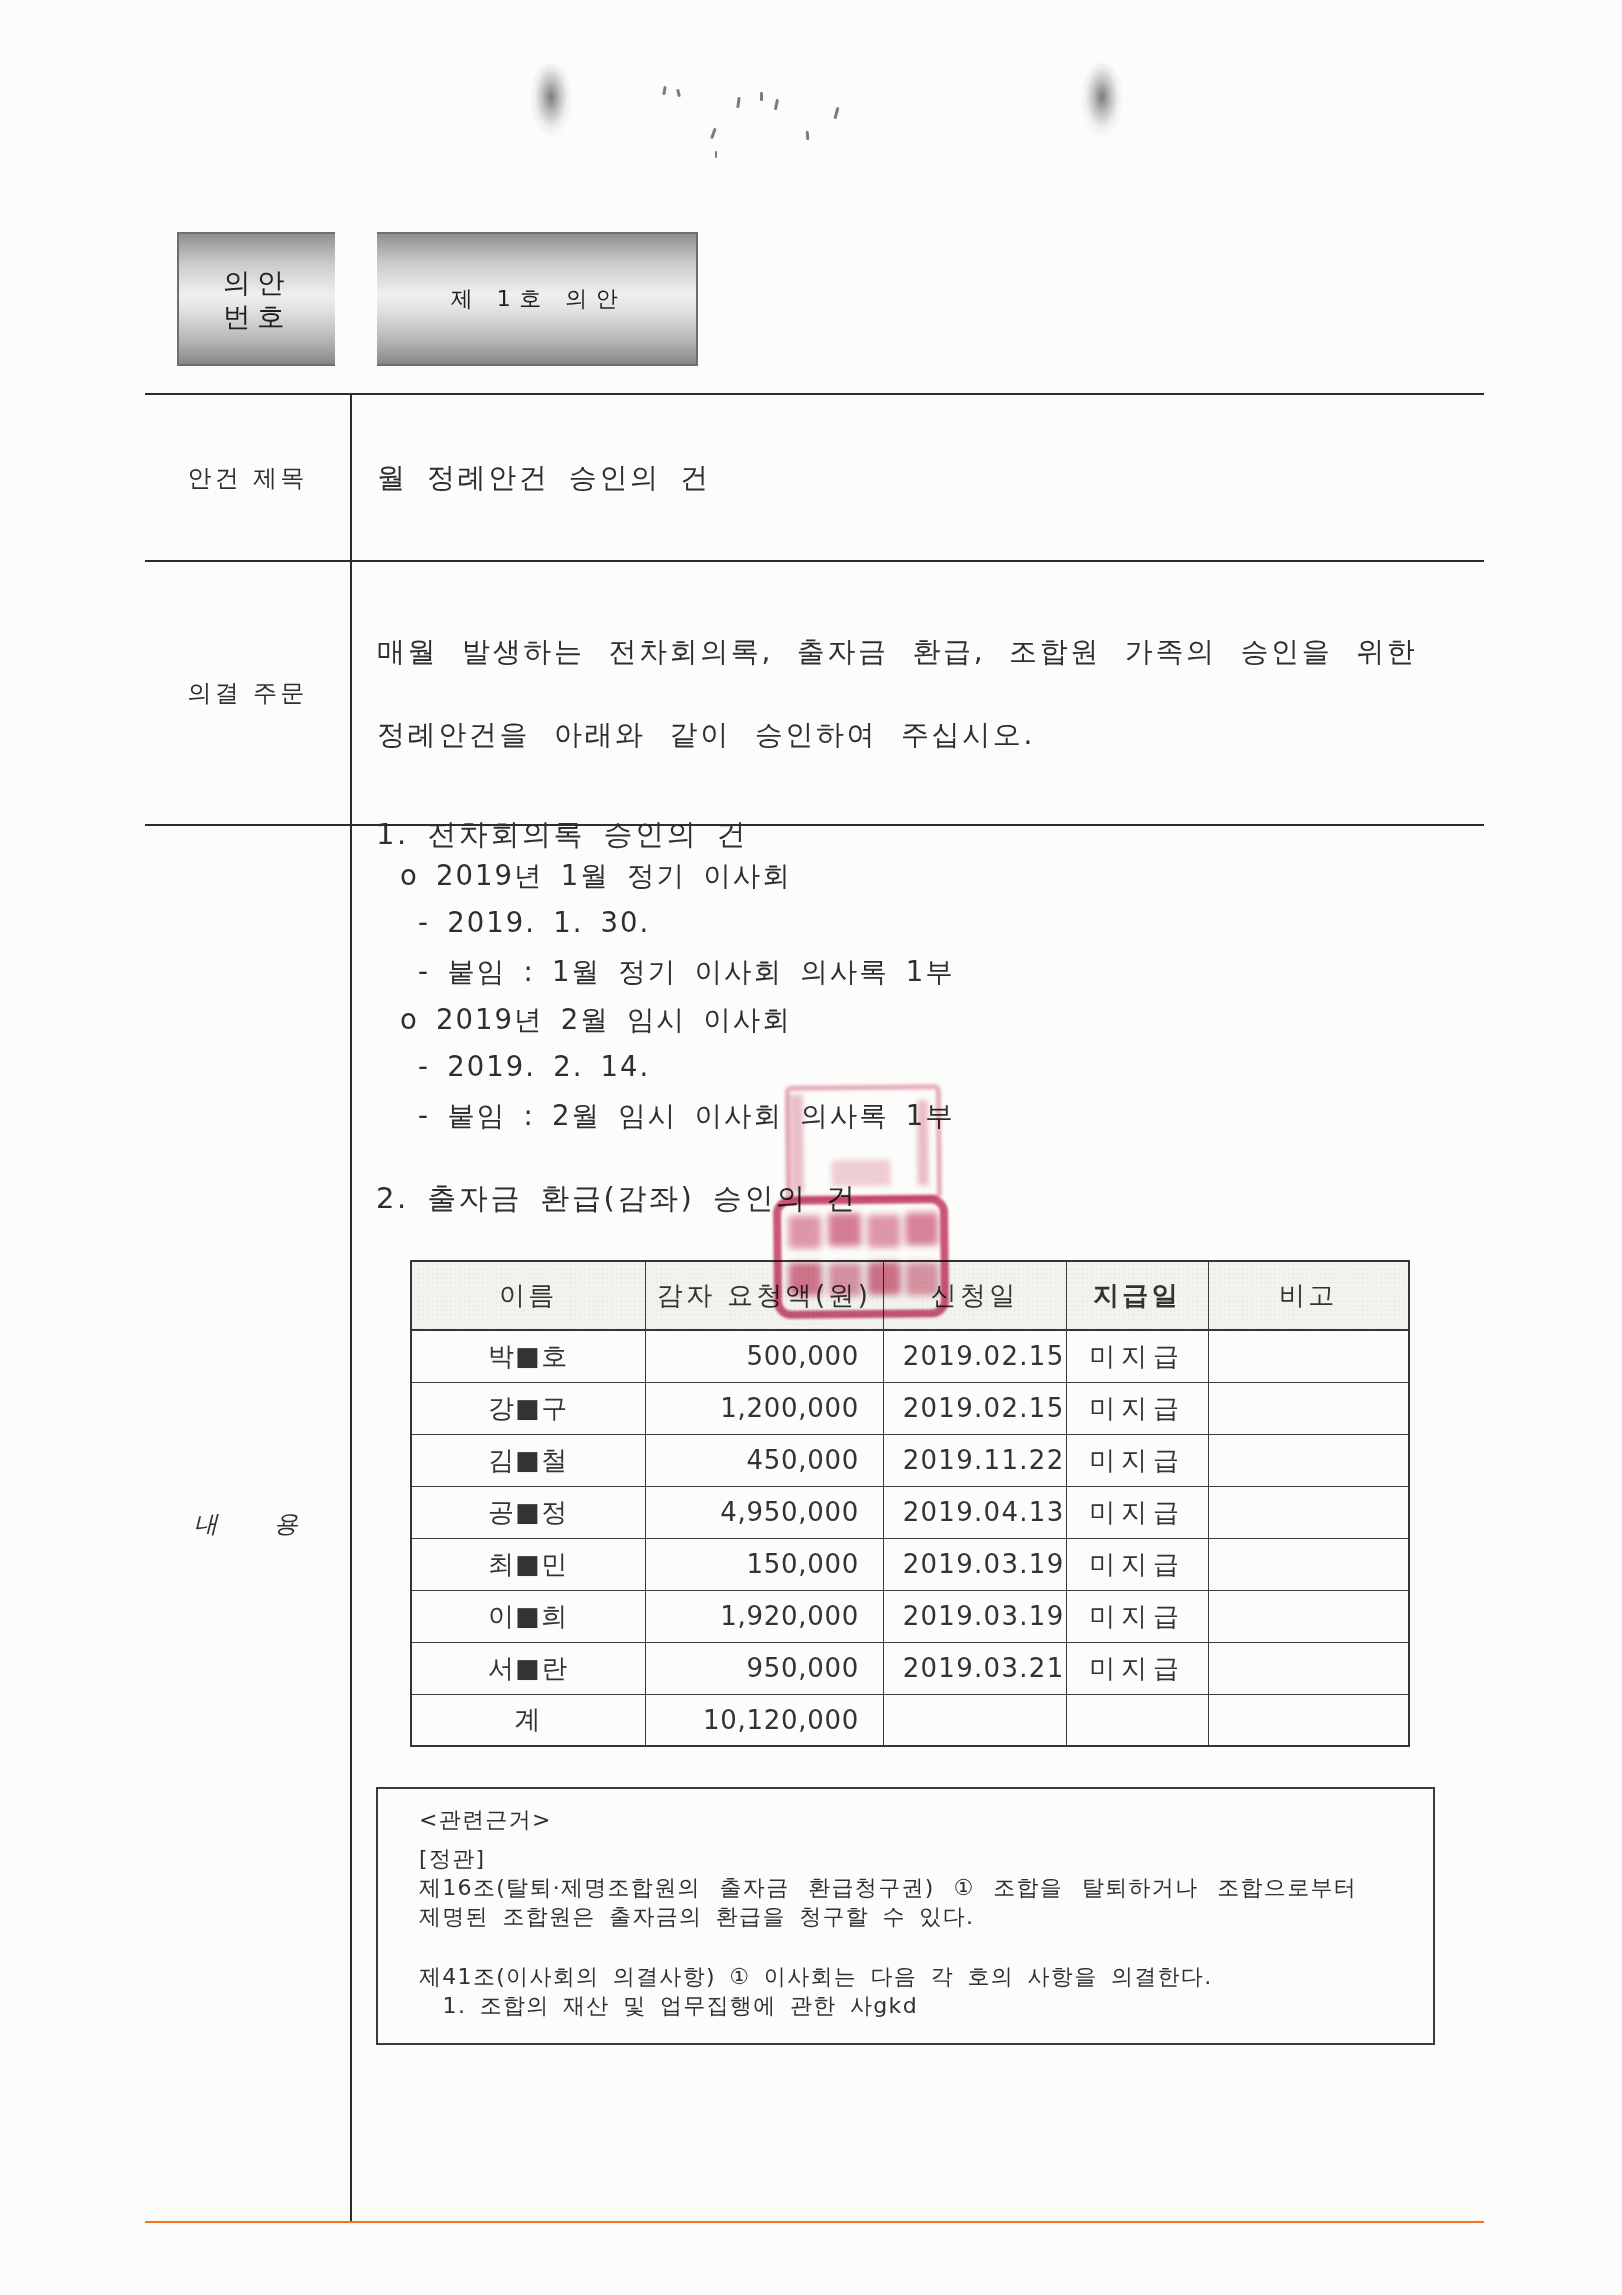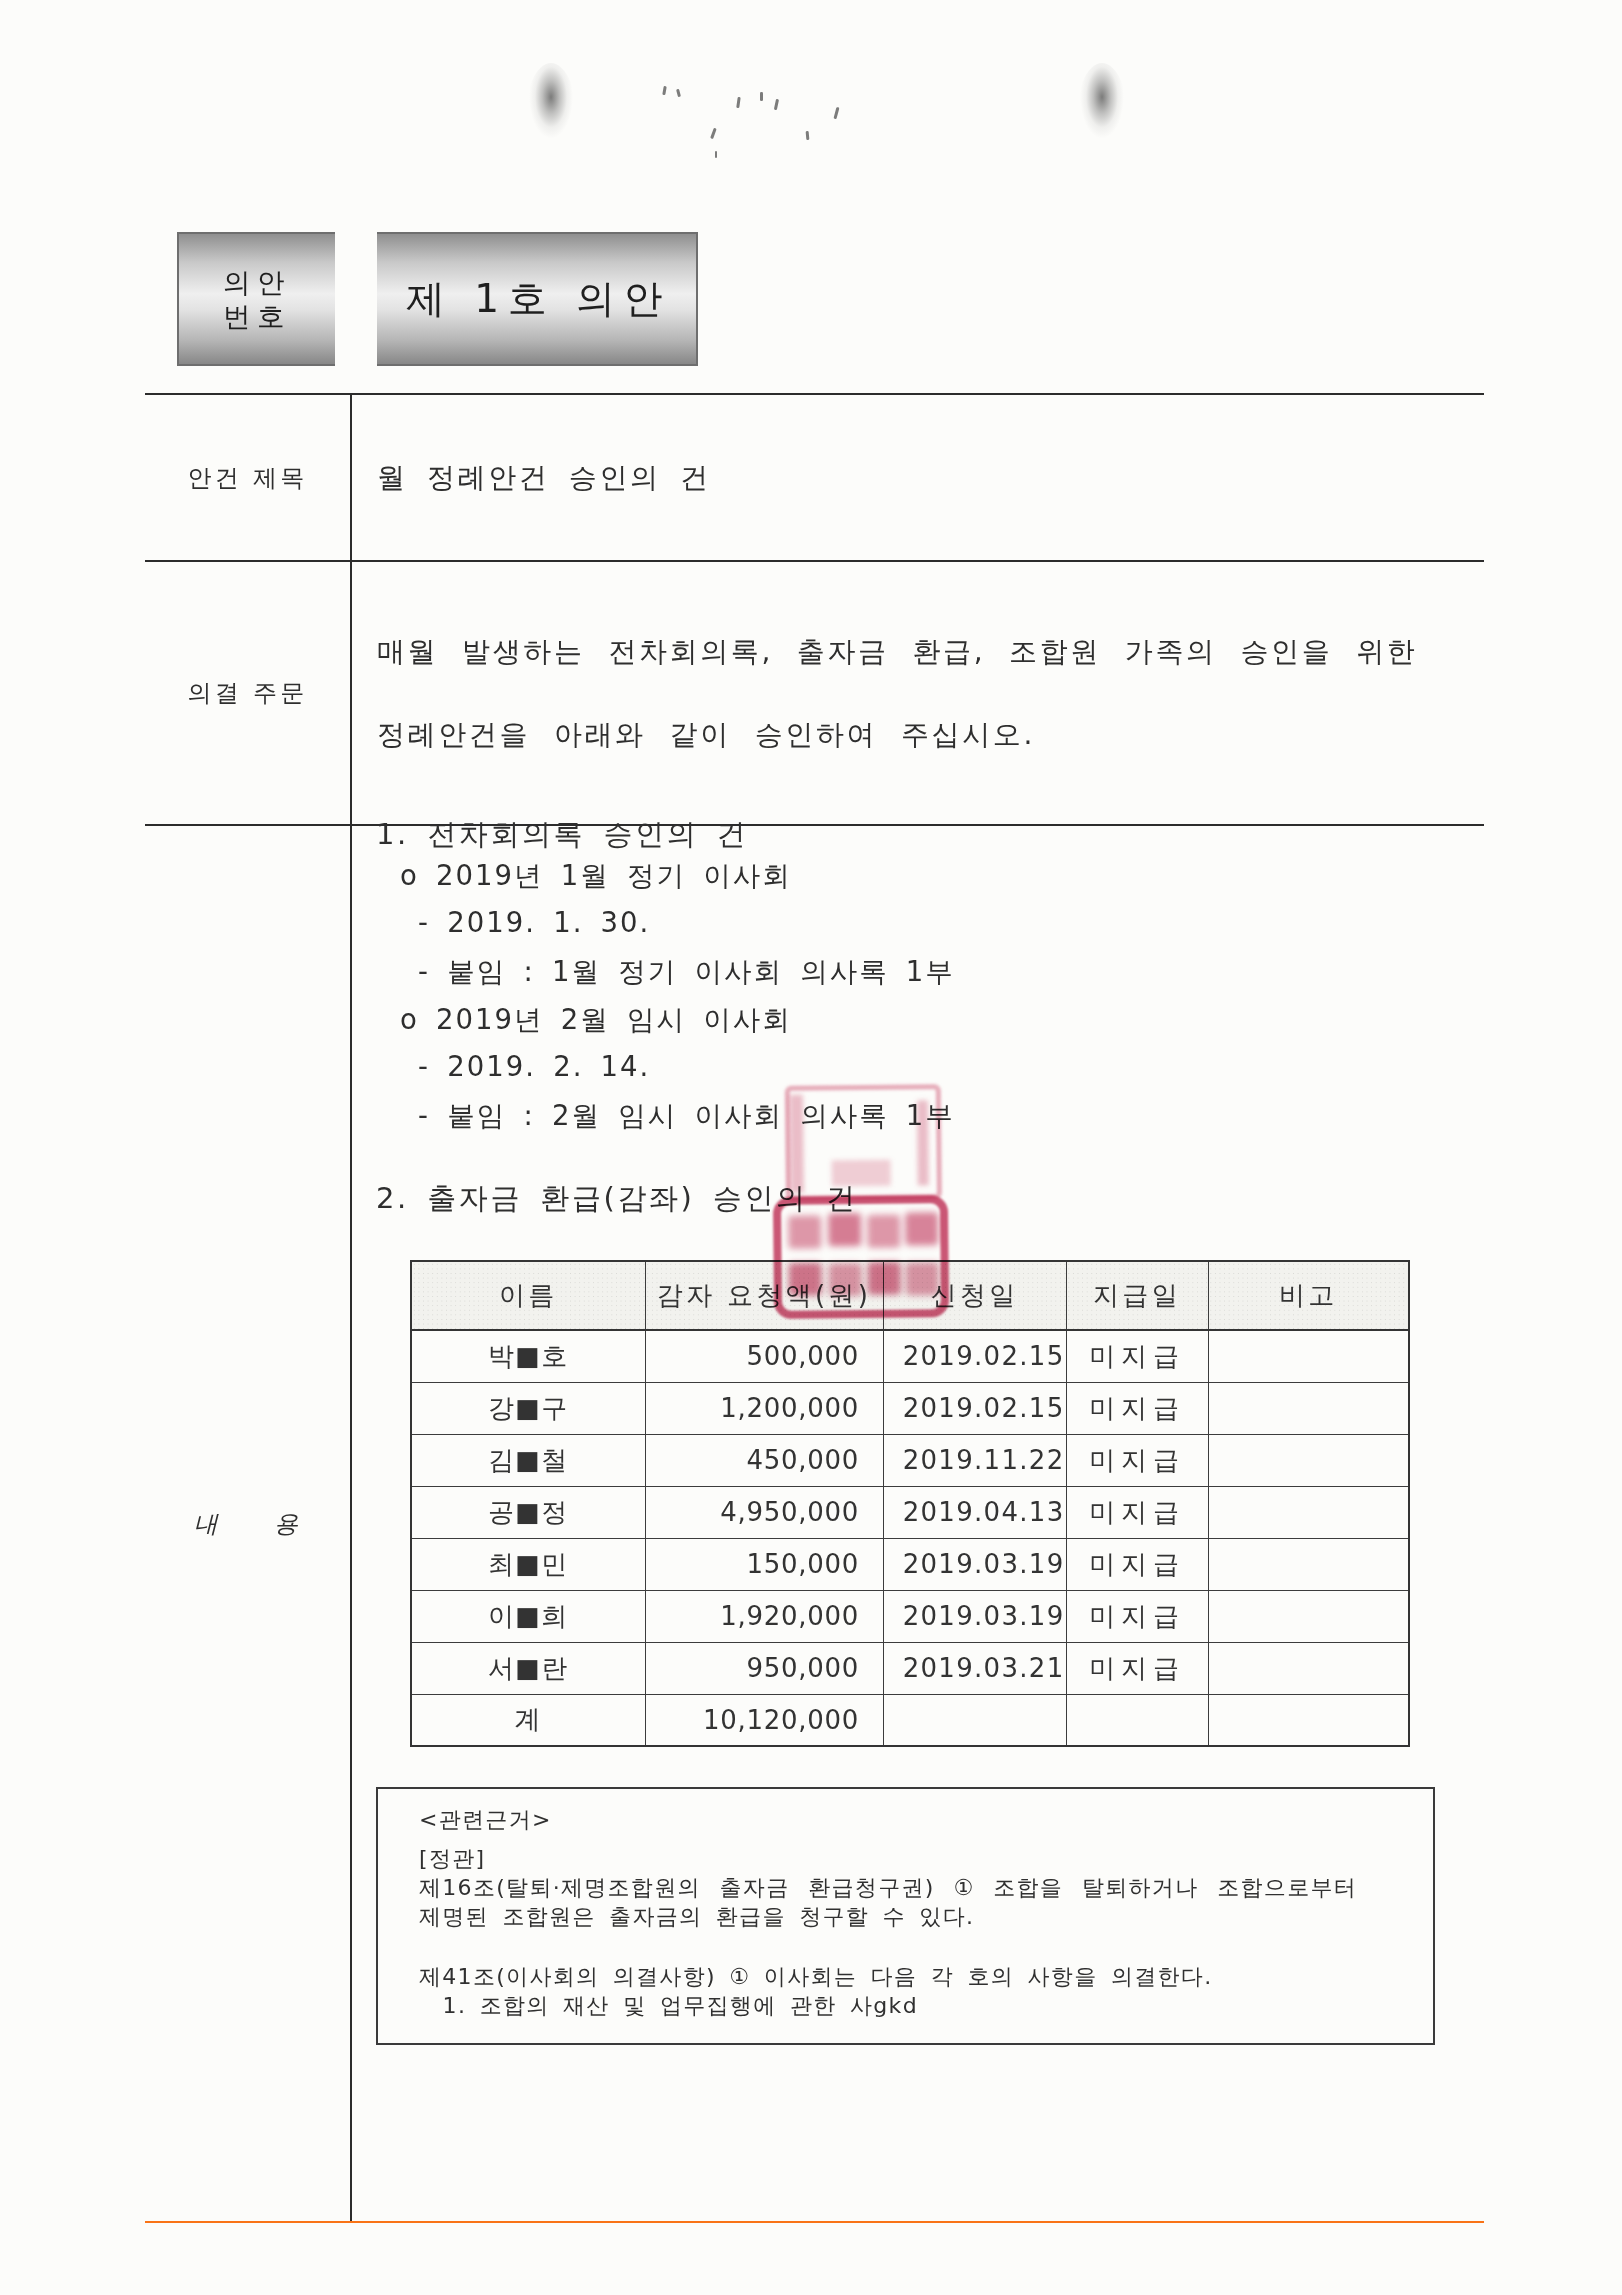--- a/index.html
+++ b/index.html
@@ -34,21 +34,21 @@
     position:absolute;left:0;top:0;width:156px;height:100%;
     display:flex;flex-direction:column;align-items:center;justify-content:center;
     font-size:27.5px;line-height:34px;letter-spacing:6.5px;color:#1f1f1f;
   }
   .hb-band{
     position:absolute;left:156px;top:-2px;width:42px;height:138px;background:#fcfcfa;
   }
   .hb-right{
     position:absolute;left:198px;top:0;width:323px;height:100%;
     display:flex;align-items:center;justify-content:center;
-    font-size:39px;letter-spacing:8.5px;color:#1f1f1f;white-space:nowrap;
+    font-size:22px;letter-spacing:8.5px;color:#1f1f1f;white-space:nowrap;
   }
 
   
   .main-table{
     position:absolute;left:145px;top:393px;width:1339px;
     border-collapse:collapse;table-layout:fixed;
   }
   .main-table td{
     border-top:2px solid #2c2c2c;
     vertical-align:middle;box-sizing:border-box;
@@ -91,21 +91,21 @@
     height:69px;letter-spacing:3.3px;
     background-color:#f2f2ee;
     background-image:radial-gradient(rgba(150,150,145,.28) 0.7px, transparent 0.9px);
     background-size:4.6px 4.6px;
     border-bottom:2px solid #343434;
   }
   .refund td{height:52px;}
   .refund th:nth-child(1){width:234px;}
   .refund th:nth-child(2){width:238px;}
   .refund th:nth-child(3){width:183px;}
-  .refund th:nth-child(4){width:142px;}
+  .refund th:nth-child(4){width:142px;font-weight:bold;}
   .refund th:nth-child(5){width:201px;}
   .refund td.c0{text-align:center;letter-spacing:1.3px;}
   .refund td.c1{text-align:right;padding-right:23.6px;letter-spacing:0.7px;}
   .refund td.c2{text-align:right;letter-spacing:1.3px;}
   .refund td.c3{text-align:center;letter-spacing:5.9px;}
   .refund td.c4{text-align:center;}
 
   
   .ref-box{
     position:absolute;left:376px;top:1787px;width:1059px;height:258px;

